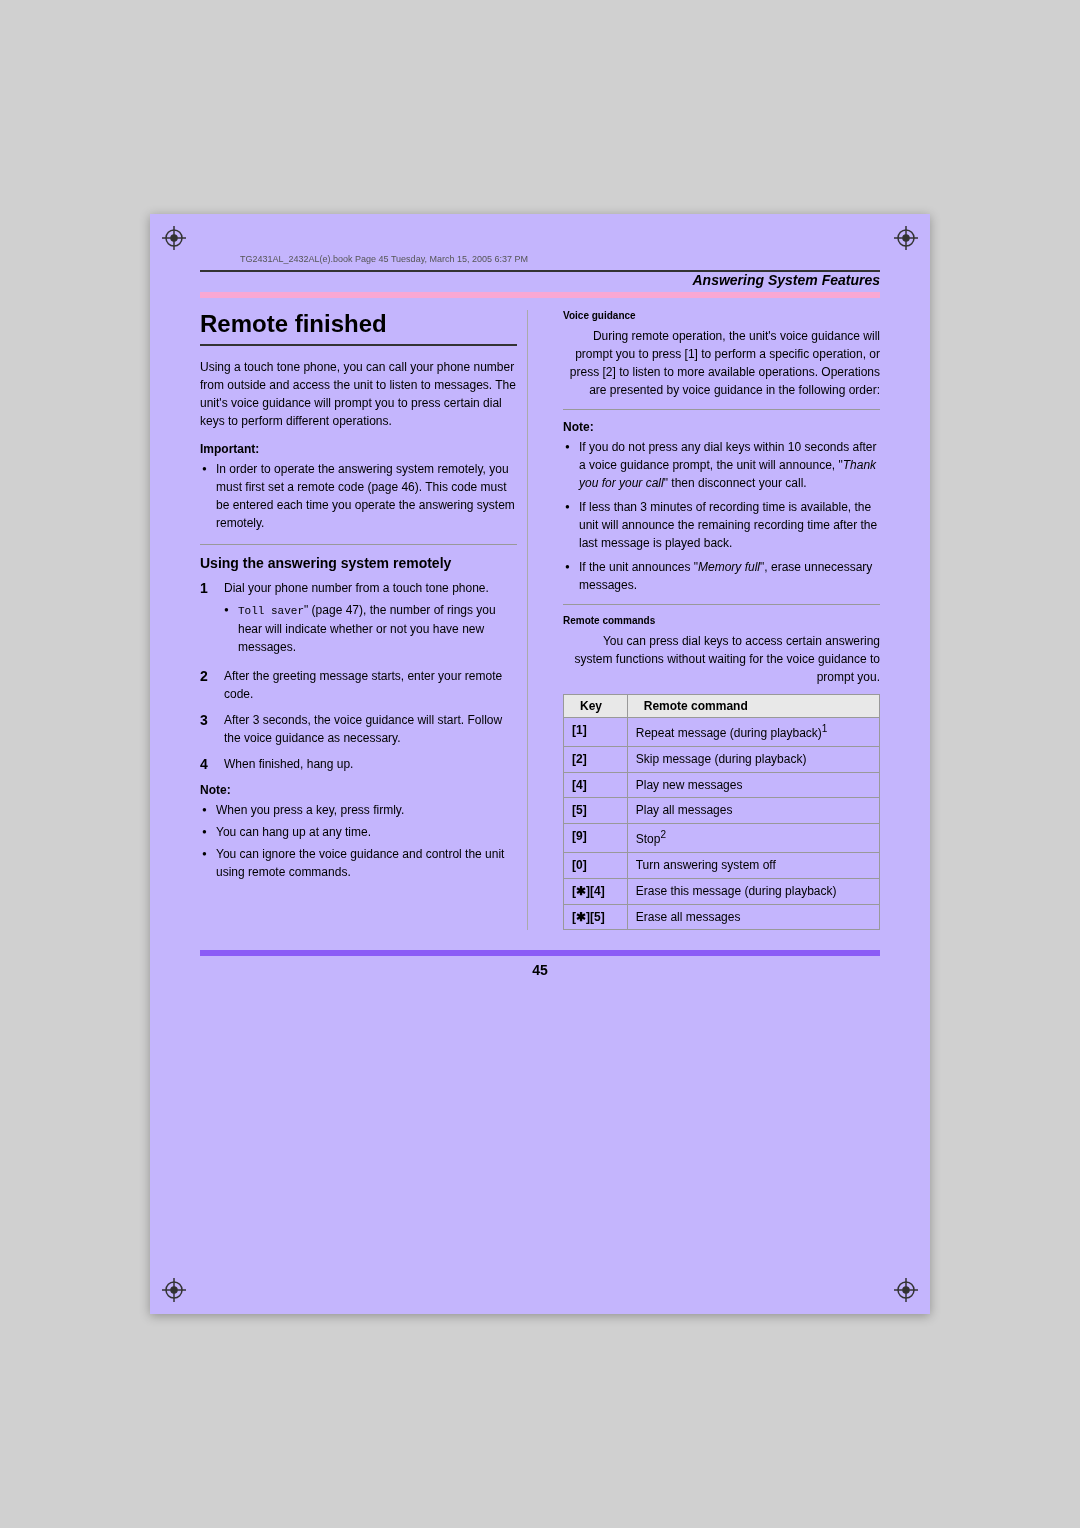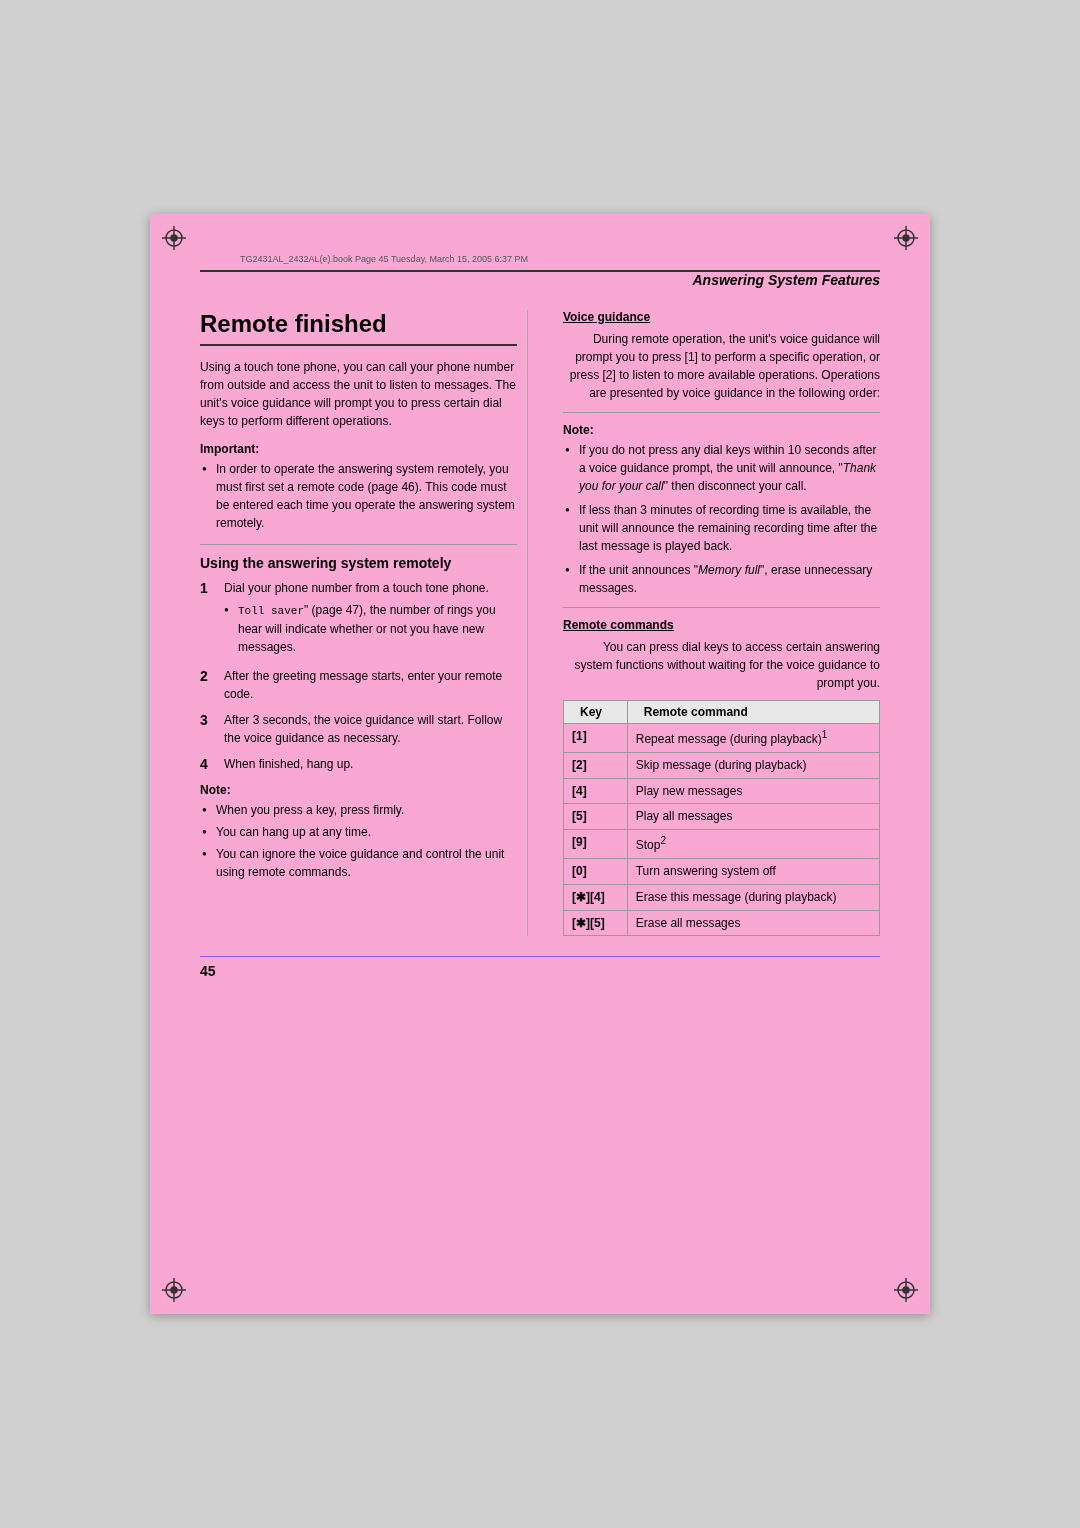--- a/index.html
+++ b/index.html
@@ -7,21 +7,21 @@
       background: #d0d0d0;
       display: flex;
       justify-content: center;
       align-items: center;
       min-height: 100vh;
       font-family: Arial, Helvetica, sans-serif;
     }
     .page {
       width: 780px;
       min-height: 1100px;
-      background: #f9a8d4;
+      background: #c4b5fd;
       padding: 40px 50px 50px 50px;
       position: relative;
       box-shadow: 0 2px 10px rgba(0,0,0,0.3);
     }
     
     .corner-mark {
       position: absolute;
       width: 24px;
       height: 24px;
     }
@@ -149,23 +149,22 @@
       font-family: 'Courier New', Courier, monospace;
       font-size: 11px;
     }
     .note-section {
       margin-top: 8px;
     }
 
     
     .right-subsection-title {
       font-weight: bold;
-      font-size: 12px;
+      font-size: 10px;
       margin-bottom: 6px;
-      text-decoration: underline;
     }
     .right-text {
       font-size: 12px;
       line-height: 1.5;
       margin-bottom: 8px;
       text-align: right;
     }
     .dash-list {
       list-style: none;
       padding: 0;
@@ -229,23 +228,23 @@
       line-height: 1.4;
     }
     .remote-table td:first-child {
       font-weight: bold;
       white-space: nowrap;
     }
 
     
     .page-footer {
       display: flex;
-      justify-content: flex-start;
+      justify-content: center;
       margin-top: 20px;
-      border-top: 1px solid #8b5cf6;
+      border-top: 6px solid #8b5cf6;
       padding-top: 6px;
     }
     .page-number {
       font-size: 14px;
       font-weight: bold;
     }
   </style>
 </head>
 <body>
 

